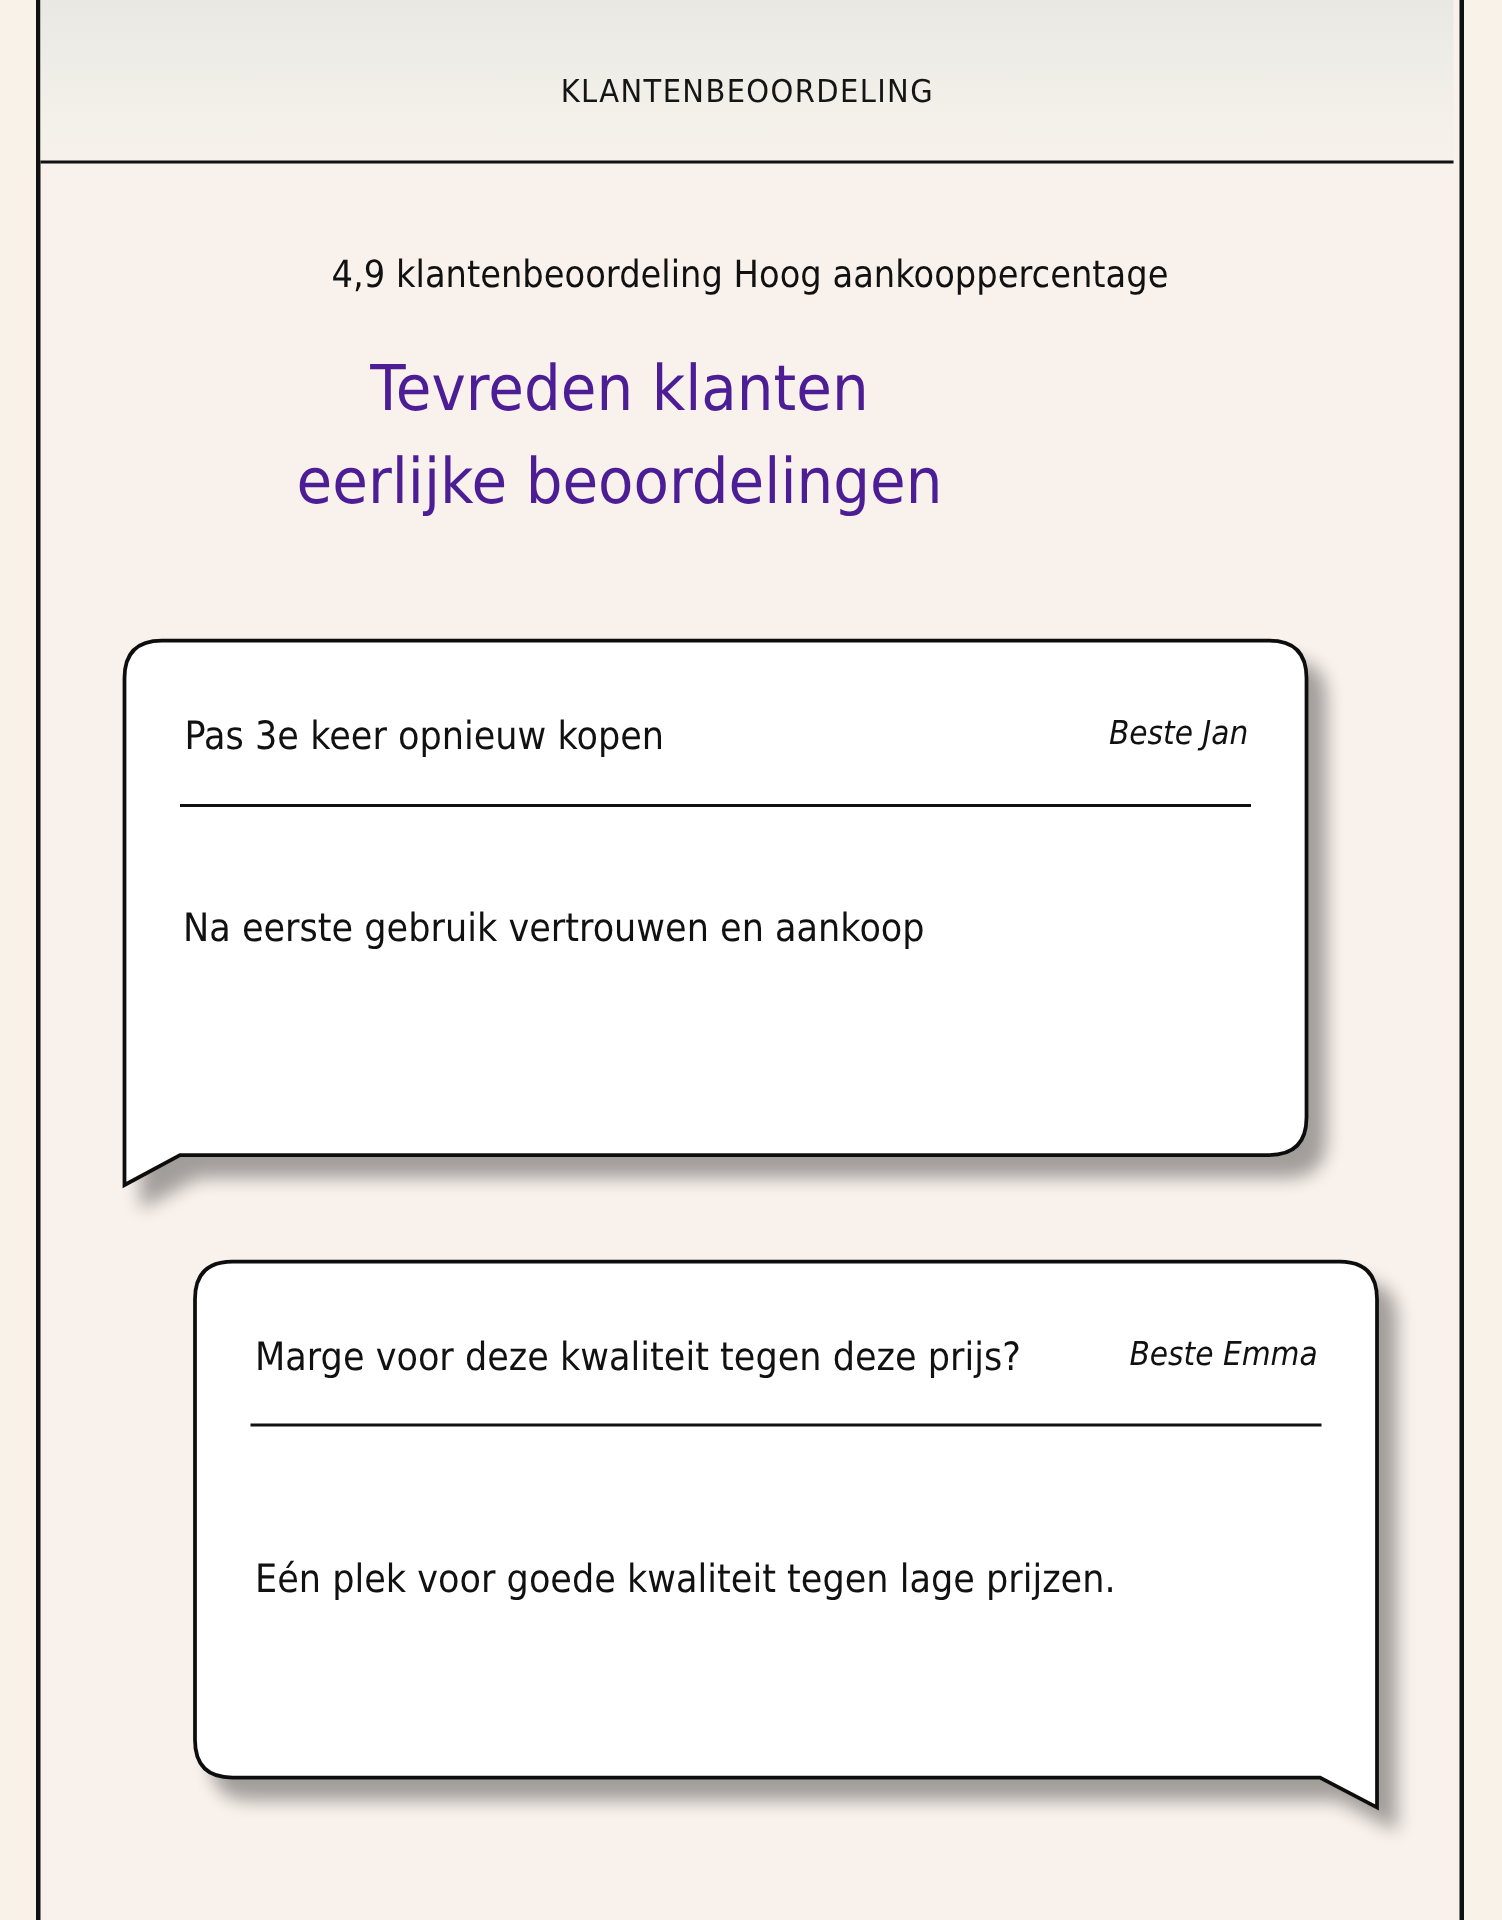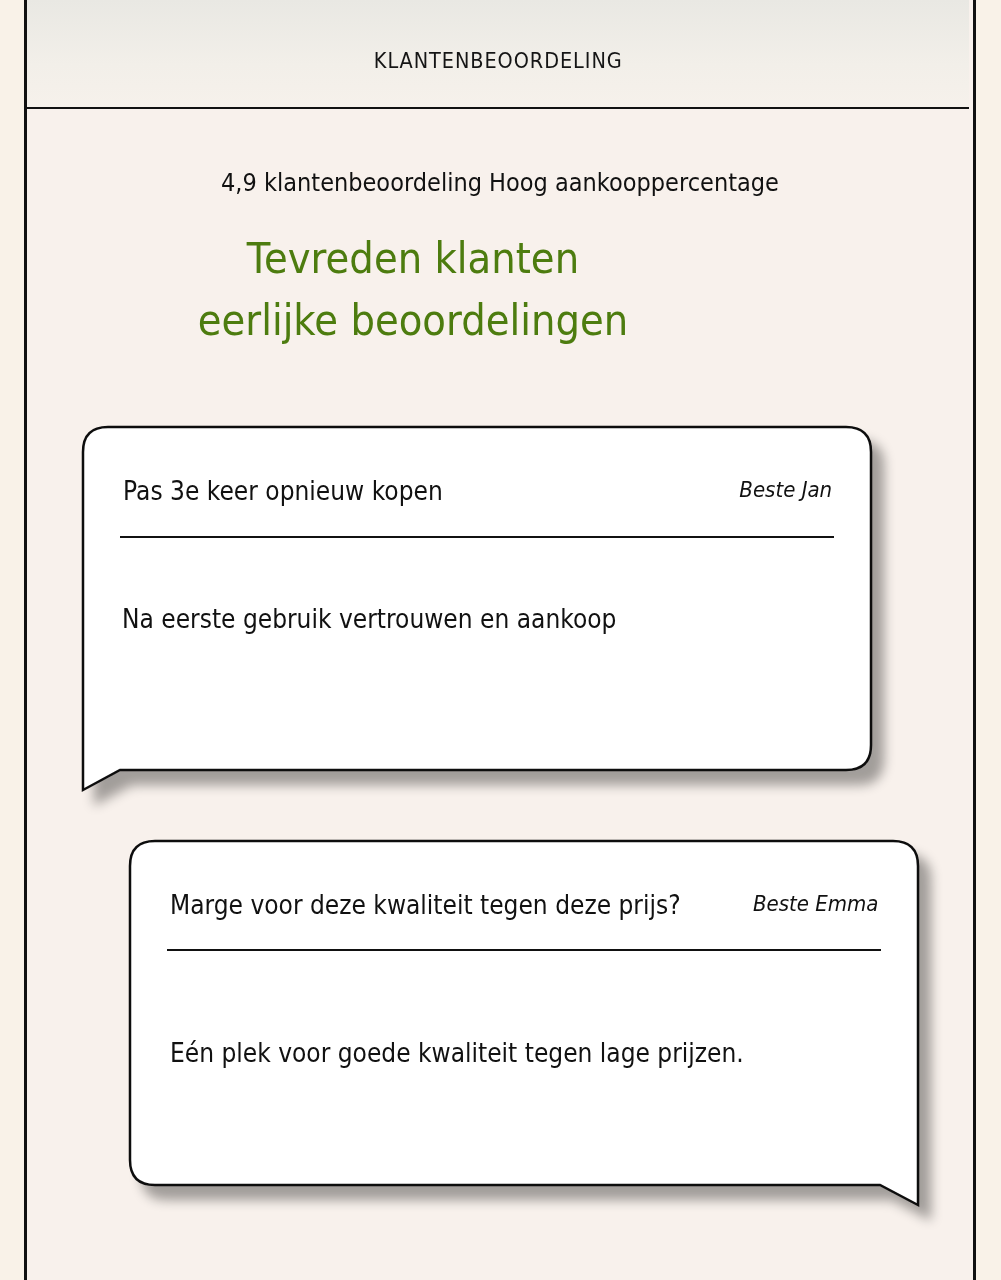--- a/index.html
+++ b/index.html
@@ -55,21 +55,21 @@
       transform: scaleX(0.9);
     }
     .headline {
       position: absolute;
       left: 0;
       width: 772px;
       top: 228px;
       text-align: center;
       font-size: 42px;
       line-height: 62px;
-      color: #4d7c0f;
+      color: #4c1d95;
     }
     .headline span {
       display: block;
       transform: scaleX(0.92);
     }
 
     .card {
       position: absolute;
     }
     .card svg.bubble {

